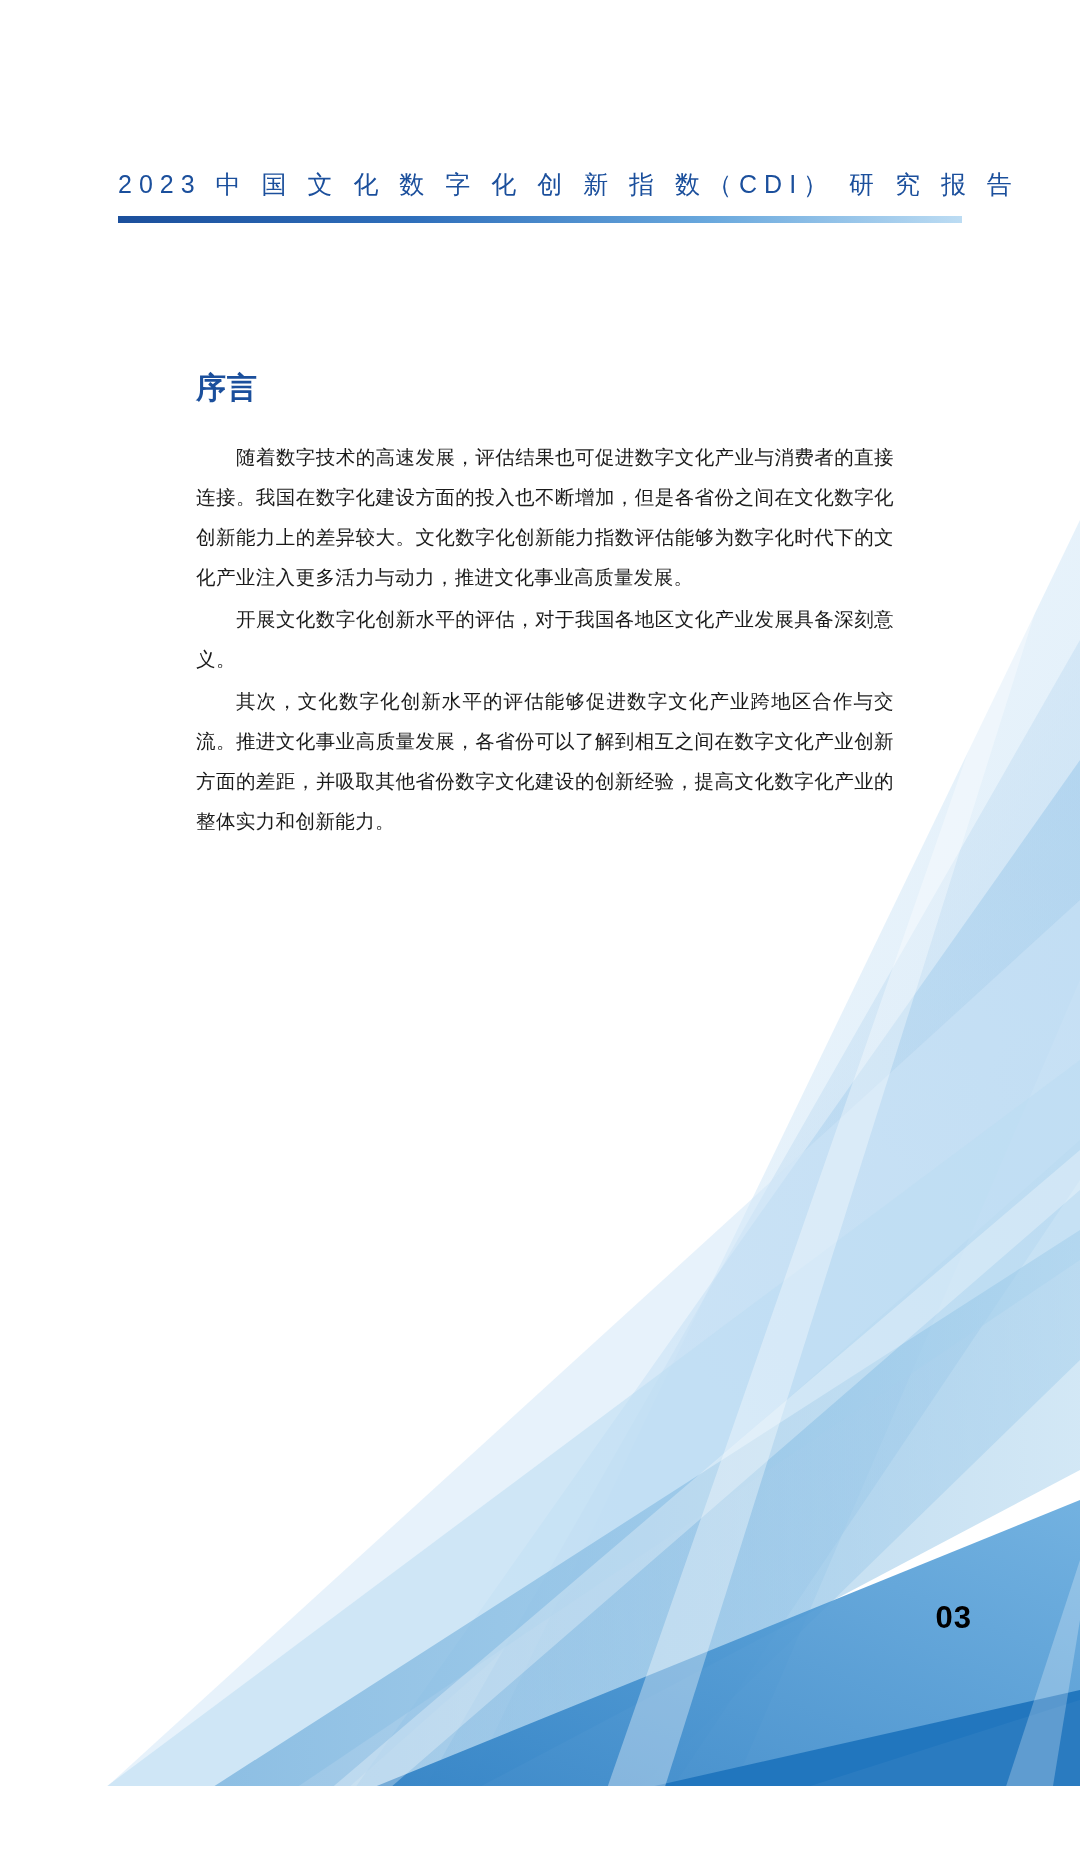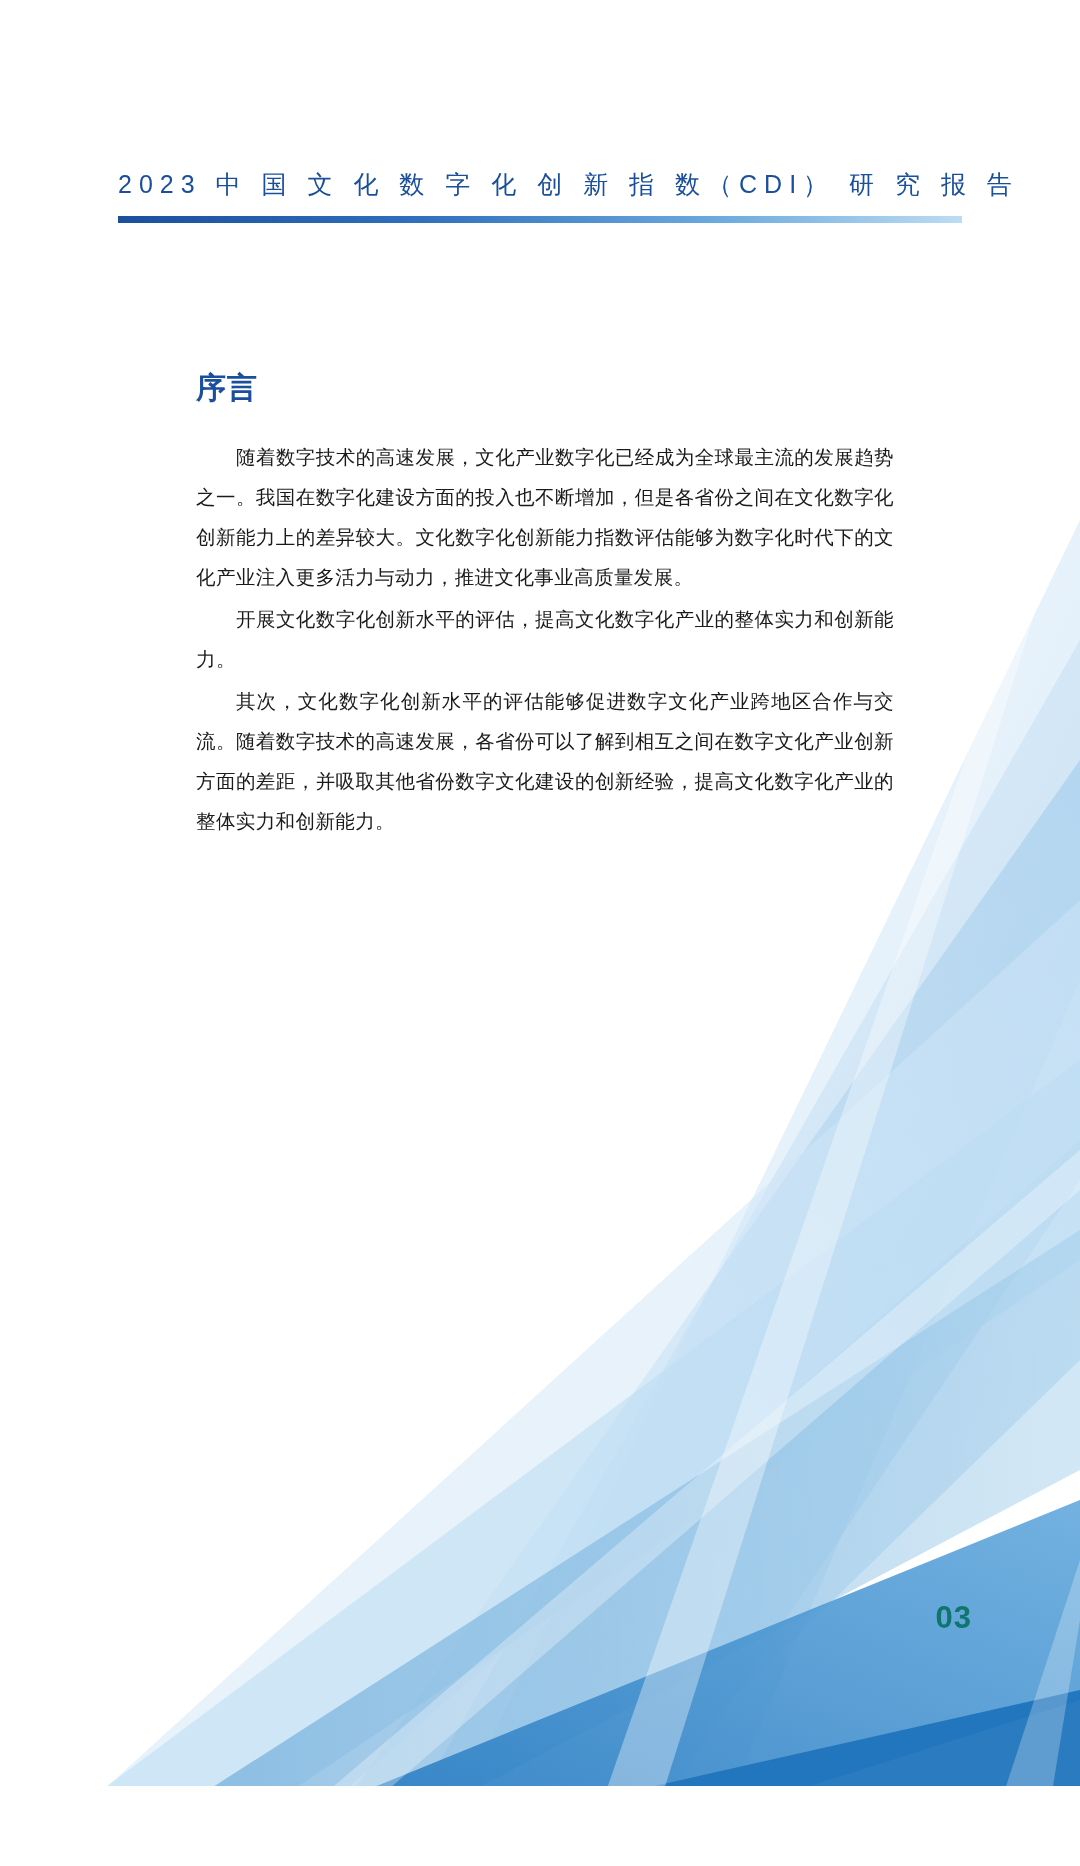--- a/index.html
+++ b/index.html
@@ -81,21 +81,21 @@
     letter-spacing: 0.4px;
   }
 
   
   .page-number {
     position: absolute;
     right: 108px;
     bottom: 150px;
     font-size: 31px;
     font-weight: bold;
-    color: #0f766e;
+    color: #000000;
     letter-spacing: 1px;
   }
 </style>
 </head>
 <body>
 
 <div class="page">
 
   <div class="bg-layer">
     <svg viewBox="0 0 1080 1866" xmlns="http://www.w3.org/2000/svg" aria-hidden="true">
@@ -141,20 +141,20 @@
     </svg>
   </div>
 
   <div class="header">
     <div class="header-title">2023 中 国 文 化 数 字 化 创 新 指 数（CDI） 研 究 报 告</div>
     <div class="header-rule"></div>
   </div>
 
   <div class="content">
     <h1 class="section-title">序言</h1>
-    <p class="para">随着数字技术的高速发展，文化产业数字化已经成为全球最主流的发展趋势之一。我国在数字化建设方面的投入也不断增加，但是各省份之间在文化数字化创新能力上的差异较大。文化数字化创新能力指数评估能够为数字化时代下的文化产业注入更多活力与动力，推进文化事业高质量发展。</p>
-    <p class="para">开展文化数字化创新水平的评估，提高文化数字化产业的整体实力和创新能力。</p>
-    <p class="para">其次，文化数字化创新水平的评估能够促进数字文化产业跨地区合作与交流。随着数字技术的高速发展，各省份可以了解到相互之间在数字文化产业创新方面的差距，并吸取其他省份数字文化建设的创新经验，提高文化数字化产业的整体实力和创新能力。</p>
+    <p class="para">随着数字技术的高速发展，评估结果也可促进数字文化产业与消费者的直接连接。我国在数字化建设方面的投入也不断增加，但是各省份之间在文化数字化创新能力上的差异较大。文化数字化创新能力指数评估能够为数字化时代下的文化产业注入更多活力与动力，推进文化事业高质量发展。</p>
+    <p class="para">开展文化数字化创新水平的评估，对于我国各地区文化产业发展具备深刻意义。</p>
+    <p class="para">其次，文化数字化创新水平的评估能够促进数字文化产业跨地区合作与交流。推进文化事业高质量发展，各省份可以了解到相互之间在数字文化产业创新方面的差距，并吸取其他省份数字文化建设的创新经验，提高文化数字化产业的整体实力和创新能力。</p>
   </div>
 
   <div class="page-number">03</div>
 
 </div>
 
 </body></html>

